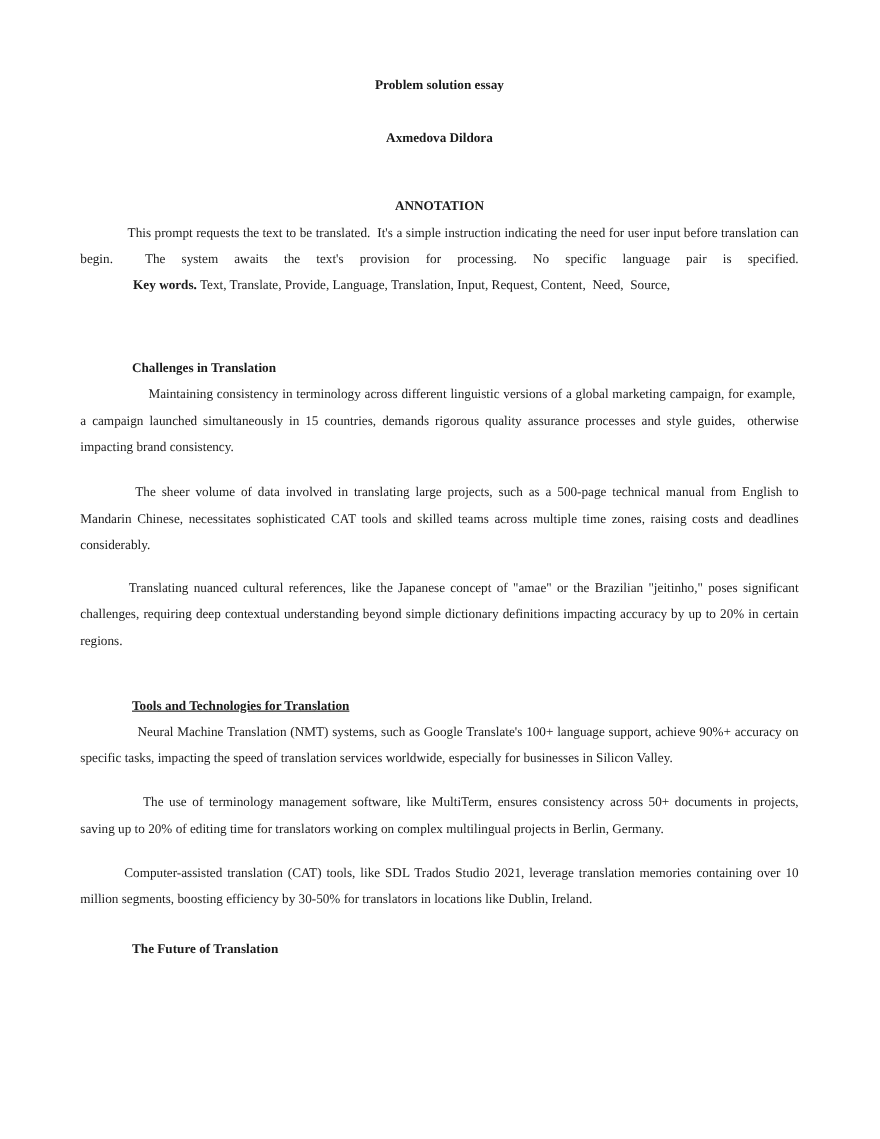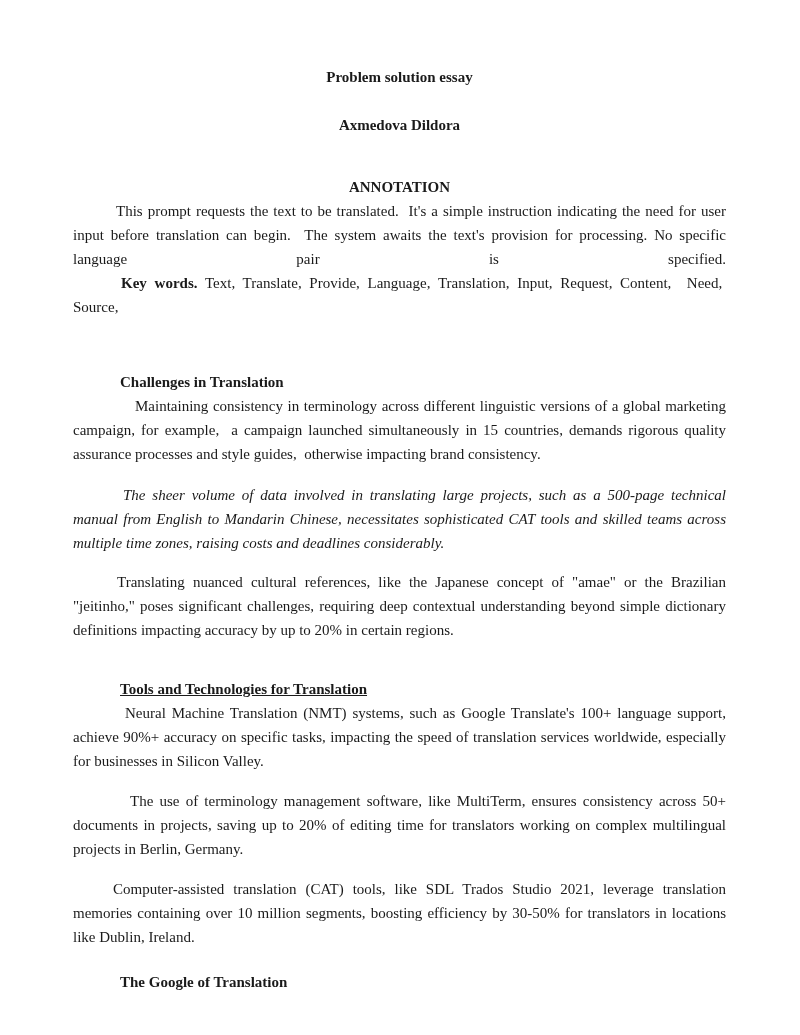--- a/index.html
+++ b/index.html
@@ -9,42 +9,42 @@
     height: 1035px;
     background: #ffffff;
     overflow: hidden;
   }
   .page {
     box-sizing: border-box;
     width: 800px;
     height: 1035px;
     padding: 65px 74px 0 73px;
     font-family: "Liberation Serif", "DejaVu Serif", serif;
-    font-size: 15px;
+    font-size: 12px;
     line-height: 24px;
     color: #1a1a1a;
   }
   .center {
     text-align: center;
     font-weight: bold;
   }
   p {
     margin: 0;
     text-align: justify;
   }
   .jl { text-align-last: justify; }
   .heading {
     font-weight: bold;
     padding-left: 47px;
   }
   .ind40 { text-indent: 40px; }
   .ind43 { text-indent: 43px; }
   .ind44 { text-indent: 44px; }
   .ind48 { text-indent: 48px; }
-  .ind50 { text-indent: 50px; font-style: italic; }
+  .ind50 { text-indent: 50px; }
   .ind52 { text-indent: 52px; }
   .ind57 { text-indent: 57px; }
   .ind62 { text-indent: 62px; }
   .mt15 { margin-top: 15px; }
   .mt16 { margin-top: 16px; }
   .mt17 { margin-top: 17px; }
   .mt19 { }
   .mt21 { margin-top: 21px; }
   .mt24 { margin-top: 24px; }
   .mt27 { margin-top: 38px; }
@@ -75,15 +75,15 @@
   <p class="ind44 mt15">Translating nuanced cultural references, like the Japanese concept of "amae" or the Brazilian "jeitinho," poses significant challenges, requiring deep contextual understanding beyond simple dictionary definitions impacting accuracy by up to 20% in certain regions.</p>
 
   <div class="heading mt35">Tools and Technologies for Translation</div>
 
   <p class="ind52">Neural Machine Translation (NMT) systems, such as Google Translate's 100+ language support, achieve 90%+ accuracy on specific tasks, impacting the speed of translation services worldwide, especially for businesses in Silicon Valley.</p>
 
   <p class="ind57 mt16">The use of terminology management software, like MultiTerm, ensures consistency across 50+ documents in projects, saving up to 20% of editing time for translators working on complex multilingual projects in Berlin, Germany.</p>
 
   <p class="ind40 mt16">Computer-assisted translation (CAT) tools, like SDL Trados Studio 2021, leverage translation memories containing over 10 million segments, boosting efficiency by 30-50% for translators in locations like Dublin, Ireland.</p>
 
-  <div class="heading mt21">The Google of Translation</div>
+  <div class="heading mt21">The Future of Translation</div>
 
 </div>
 
 </body></html>

